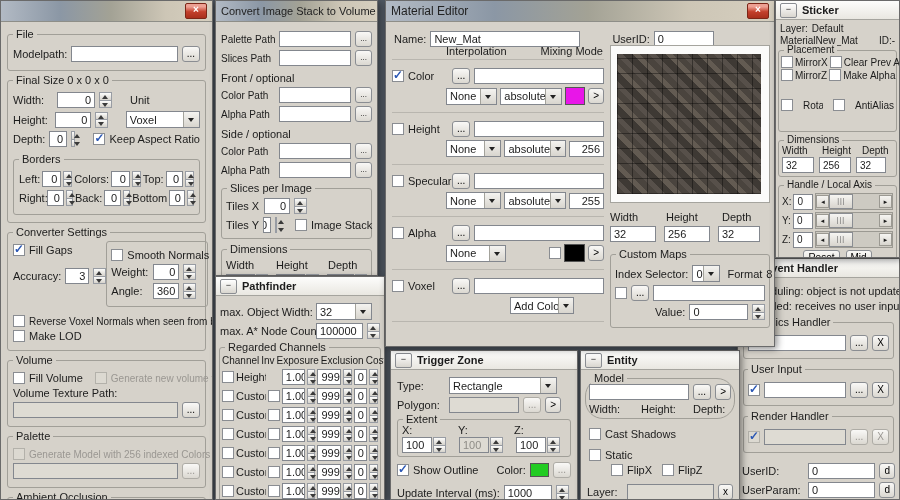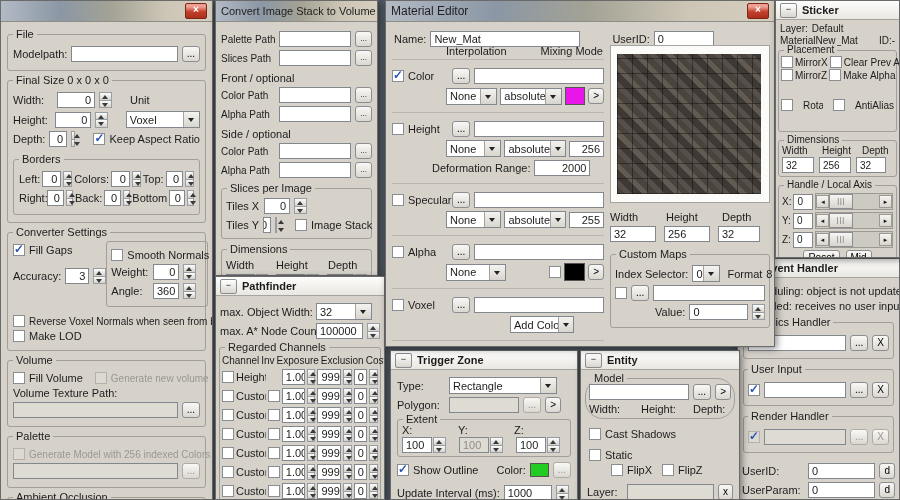--- a/index.html
+++ b/index.html
@@ -612,24 +612,20 @@
         <span class="dd" style="width:62px">
           <i>None</i>
             <b class="da"></b>
           </span>
         <span class="dd" style="width:62px">
           <i>absolute</i>
             <b class="da"></b>
           </span>
         <span class="tf r" style="width:38px">256</span>
       </div>
-      <div class="row" style="margin-left:40px">
-        <span class="lbl">Deformation Range:</span>
-        <span class="tf r" style="width:56px">2000</span>
-      </div>
     </div>
 
     <div style="border-top:1px solid #b9b6af;padding:5px 0 4px;">
       <div class="row">
         <span class="cb"></span>
         <span class="lbl" style="width:40px">Specular</span>
         <button class="bt sm">...</button>
         <span class="tf" style="flex:1"></span>
       </div>
       <div class="row" style="margin-left:54px;gap:3px">

